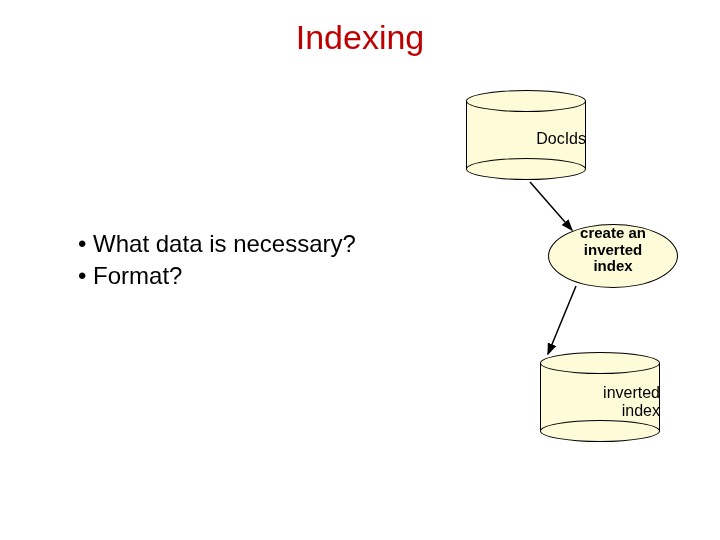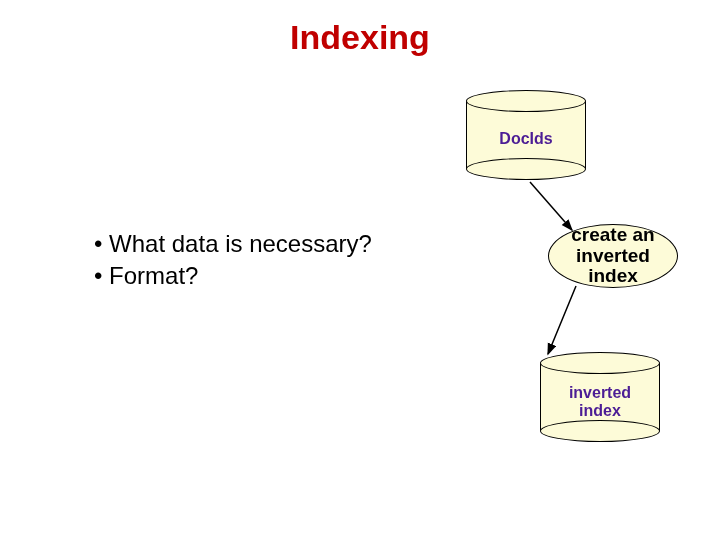--- a/index.html
+++ b/index.html
@@ -11,27 +11,27 @@
     font-family: "Comic Sans MS", "Comic Sans", cursive, sans-serif;
     overflow: hidden;
   }
   .title {
     position: absolute;
     top: 18px;
     left: 0;
     width: 720px;
     text-align: center;
     font-size: 34px;
-    font-weight: bold;
+    font-weight: normal;
     color: #c00000;
   }
   .bullets {
     position: absolute;
     top: 228px;
-    left: 94px;
+    left: 78px;
     font-size: 24px;
     color: #000;
     line-height: 1.35;
   }
   .bullets div::before {
     content: "• ";
   }
   .cylinder {
     position: absolute;
   }
@@ -45,24 +45,24 @@
   .cyl-top, .cyl-bot {
     position: absolute;
     left: 0;
     background: #fdfbd8;
     border: 1.5px solid #000;
     border-radius: 50%;
   }
   .cyl-label {
     position: absolute;
     width: 100%;
-    text-align: center;
+    text-align: right;
     font-family: Arial, Helvetica, sans-serif;
-    font-weight: bold;
-    color: #4c1d95;
+    font-weight: normal;
+    color: #000000;
     line-height: 1.1;
   }
   
   #cyl1 { top: 90px; left: 466px; width: 120px; height: 90px; }
   #cyl1 .cyl-body { top: 11px; width: 120px; height: 68px; }
   #cyl1 .cyl-top  { top: 0; width: 120px; height: 22px; }
   #cyl1 .cyl-bot  { top: 68px; width: 120px; height: 22px; }
   #cyl1 .cyl-label { top: 40px; font-size: 16px; }
   
   #cyl2 { top: 352px; left: 540px; width: 120px; height: 90px; }
@@ -75,26 +75,25 @@
     position: absolute;
     top: 224px;
     left: 548px;
     width: 130px;
     height: 64px;
     background: #fdfbd8;
     border: 1.5px solid #000;
     border-radius: 50%;
     font-family: Arial, Helvetica, sans-serif;
     font-weight: bold;
-    font-size: 19px;
+    font-size: 15px;
     color: #000;
     text-align: center;
     line-height: 1.1;
     display: flex;
-    align-items: center;
     justify-content: center;
   }
   svg.arrows {
     position: absolute;
     top: 0; left: 0;
     width: 720px; height: 540px;
     pointer-events: none;
   }
 </style>
 </head>

